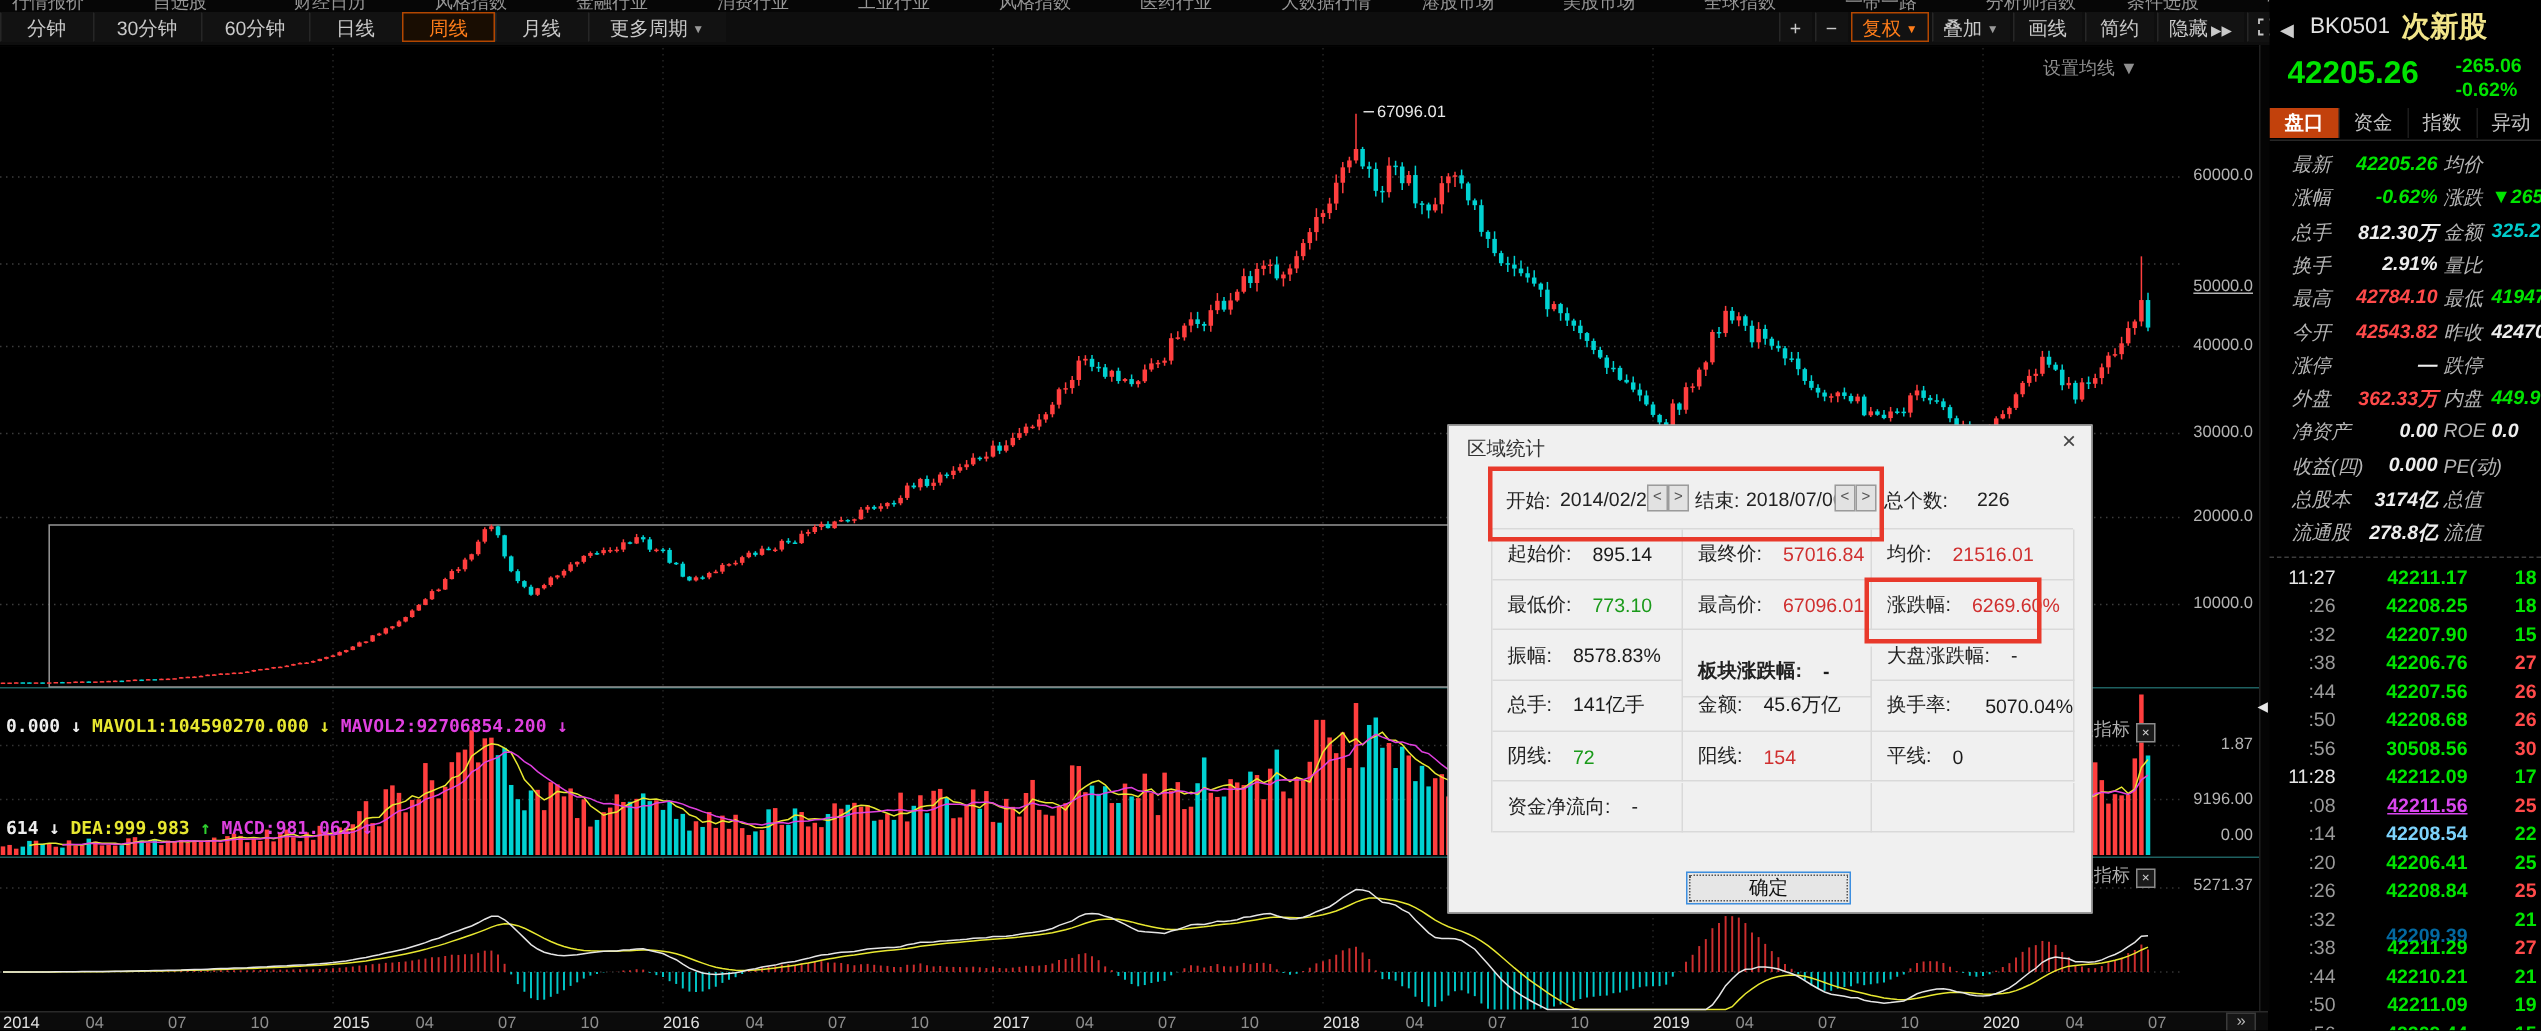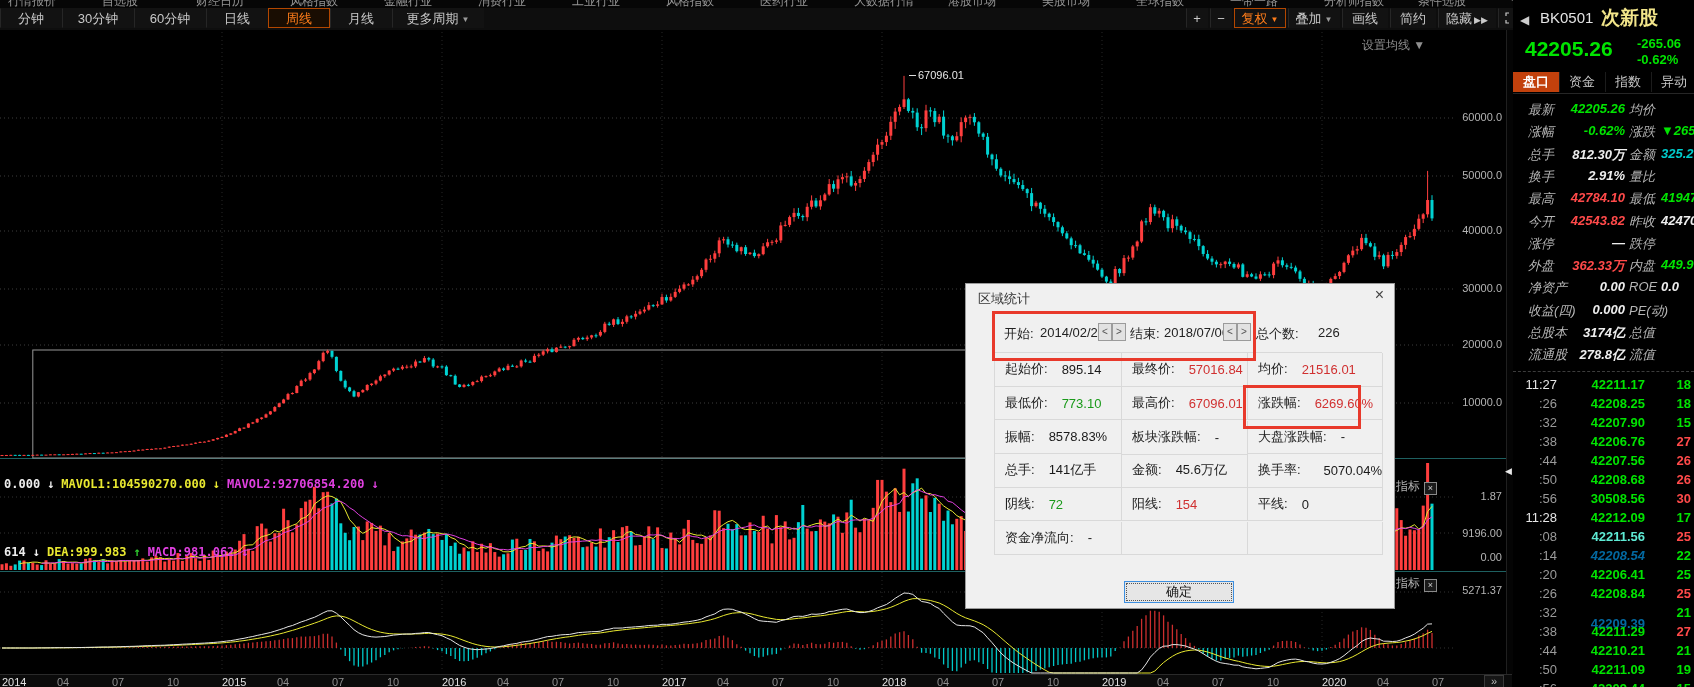--- a/index.html
+++ b/index.html
@@ -1452,21 +1452,21 @@
     </svg>
 
   <div id="set-ma" class="abs">设置均线 ▼</div>
 
   <div id="peak-note" style="left:909px;top:69px;">
     <i></i><span>67096.01</span>
   </div>
 
   <div id="y-labels">
       <div class="ylab" style="top: 111px;">60000.0</div>
-      <div class="ylab" style="top: 169px;">50000.0</div>
+      <div class="ylab" style="top: 185px; text-decoration: underline;">50000.0</div>
       <div class="ylab" style="top: 224px;">40000.0</div>
       <div class="ylab" style="top: 282px;">30000.0</div>
       <div class="ylab" style="top: 338px;">20000.0</div>
       <div class="ylab" style="top: 396px;">10000.0</div>
     </div>
   <div id="sub-labels">
       <div class="ylab" style="top: 490px;">1.87</div>
       <div class="ylab" style="top: 527px;">9196.00</div>
       <div class="ylab" style="top: 551px;">0.00</div>
       <div class="ylab" style="top: 584px;">5271.37</div>
@@ -1635,26 +1635,26 @@
           <span class="tp" style="color: rgb(0, 228, 0);">30508.56</span>
           <span class="tv" style="color: rgb(255, 74, 74);">30</span>
         </div>
         <div class="trow" style="top: 510px;">
           <span class="tt" style="color: rgb(230, 230, 230);">11:28</span>
           <span class="tp" style="color: rgb(0, 228, 0);">42212.09</span>
           <span class="tv" style="color: rgb(0, 228, 0);">17</span>
         </div>
         <div class="trow" style="top: 529px;">
           <span class="tt" style="color: rgb(154, 154, 154);">:08</span>
-          <span class="tp" style="color: #5eead4;">42211.56</span>
+          <span class="tp" style="color: #d946ef; text-decoration: underline;">42211.56</span>
           <span class="tv" style="color: rgb(255, 74, 74);">25</span>
         </div>
         <div class="trow" style="top: 548px;">
           <span class="tt" style="color: rgb(154, 154, 154);">:14</span>
-          <span class="tp" style="color: #0369a1; font-style: italic;">42208.54</span>
+          <span class="tp" style="color: #7dd3fc;">42208.54</span>
           <span class="tv" style="color: rgb(0, 228, 0);">22</span>
         </div>
         <div class="trow" style="top: 567px;">
           <span class="tt" style="color: rgb(154, 154, 154);">:20</span>
           <span class="tp" style="color: rgb(0, 228, 0);">42206.41</span>
           <span class="tv" style="color: rgb(0, 228, 0);">25</span>
         </div>
         <div class="trow" style="top: 586px;">
           <span class="tt" style="color: rgb(154, 154, 154);">:26</span>
           <span class="tp" style="color: rgb(0, 228, 0);">42208.84</span>
@@ -1726,21 +1726,21 @@
           <span class="dv" style="color: rgb(208, 48, 48);">67096.01</span>
         </div>
         <div class="dcell" style="left: 253px; top: 33.7px; width: 135px; height: 33.7px;">
           <span>涨跌幅:</span>
           <span class="dv" style="color: rgb(208, 48, 48);">6269.60%</span>
         </div>
         <div class="dcell" style="left: 0px; top: 67.4px; width: 127px; height: 33.7px;">
           <span>振幅:</span>
           <span class="dv" style="color: rgb(26, 26, 26);">8578.83%</span>
         </div>
-        <div class="dcell" style="left: 127px; top: 68px; width: 126px; height: 33.7px;">
+        <div class="dcell" style="left: 127px; top: 78px; width: 126px; height: 33.7px; font-weight: bold;">
           <span>板块涨跌幅:</span>
           <span class="dv" style="color: rgb(26, 26, 26);">-</span>
         </div>
         <div class="dcell" style="left: 253px; top: 67.4px; width: 135px; height: 33.7px;">
           <span>大盘涨跌幅:</span>
           <span class="dv" style="color: rgb(26, 26, 26);">-</span>
         </div>
         <div class="dcell" style="left: 0px; top: 101.1px; width: 127px; height: 33.7px;">
           <span>总手:</span>
           <span class="dv" style="color: rgb(26, 26, 26);">141亿手</span>

